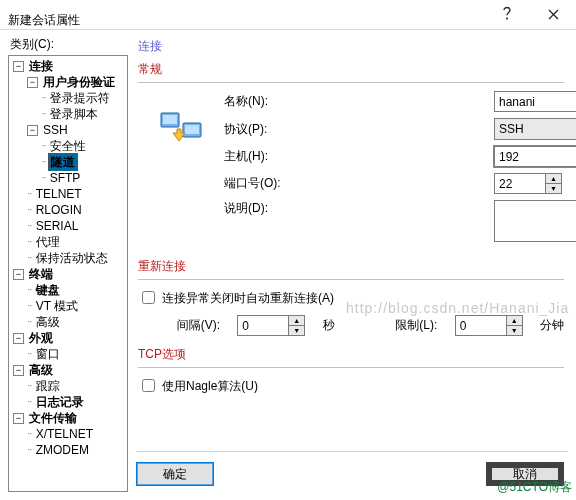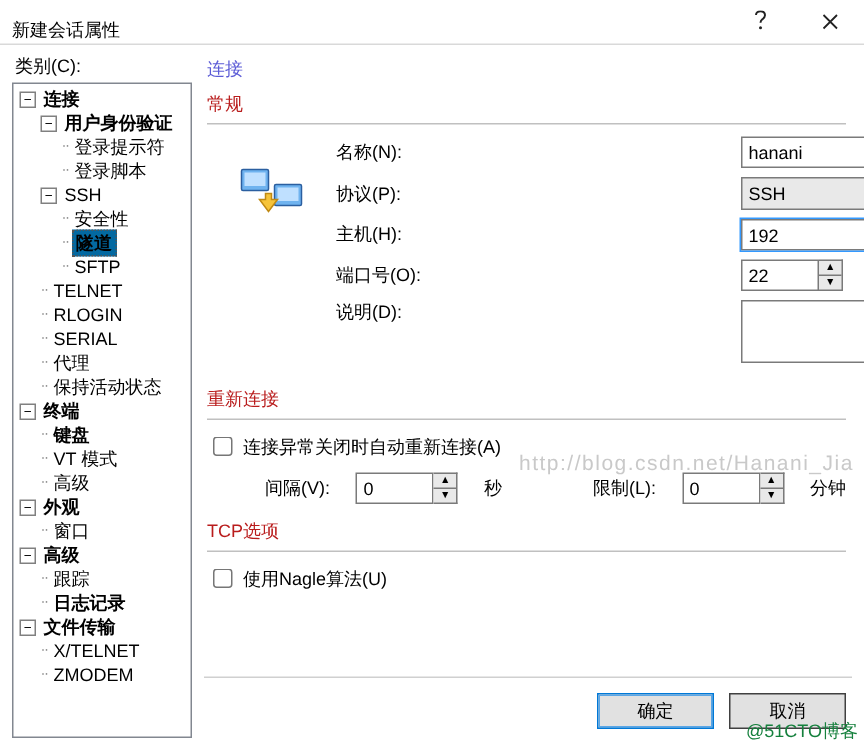--- a/index.html
+++ b/index.html
@@ -58,23 +58,23 @@
              padding:2px; height:42px; width:184px; }
 
   .icon-computers { display:flex; align-items:center; justify-content:center; }
 
   .chk { display:flex; align-items:flex-end; gap:4px; }
   .chk input { width:13px; height:13px; }
 
   .row-inline { display:flex; align-items:center; gap:6px; margin-top:8px;justify-content:space-between; }
   .row-inline .wlab { width:56px; text-align:right; }
 
-  .btnbar { margin-top:auto; display:flex; justify-content:flex-end; gap:10px;
+  .btnbar { margin-top:auto; display:flex; justify-content:space-between; gap:10px;
             padding:10px 4px 6px 0; border-top:1px solid #d0d0d0; }
-  .btn { min-width:78px; height:24px; border:1px solid #404040; background:#e1e1e1;
+  .btn { min-width:78px; height:24px; border:6px solid #404040; background:#e1e1e1;
          display:flex; align-items:center; justify-content:center; cursor:pointer; }
   .btn.default { border:1px solid #0078d7; box-shadow:0 0 0 1px #5aa6e6 inset; }
 
   .wm { position:absolute; left:210px; top:264px; color:#c9c9c9; font-size:14px;
         font-family:Arial, sans-serif; z-index:0; pointer-events:none; letter-spacing:1px; }
   .wm2 { position:absolute; right:4px; bottom:4px; color:#15803d; font-size:12px;
          font-family:Arial, sans-serif; pointer-events:none; }
 
   .right-content { position:relative; flex:1; padding:0 4px 0 2px; }
 </style>

